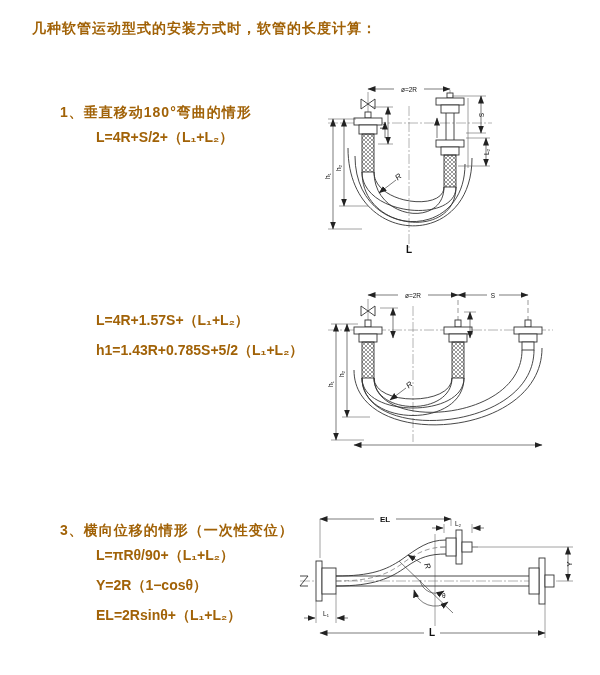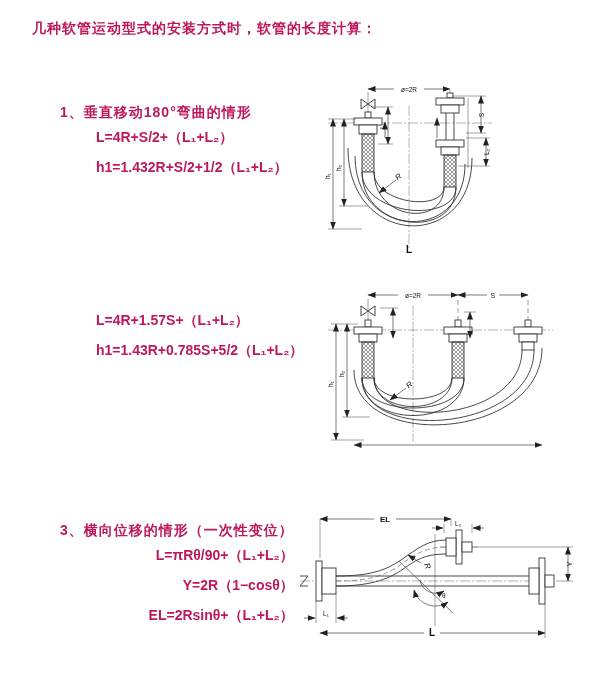--- a/index.html
+++ b/index.html
@@ -2,33 +2,33 @@
 <html><head>
 <meta charset="utf-8">
 <style>
   html,body{margin:0;padding:0;}
   body{background:#ffffff;}
   .page{
     position:relative;
     width:600px;height:675px;
     background:#ffffff;
     font-family:"Liberation Sans","DejaVu Sans",sans-serif;
-    color:#be185d;
+    color:#a16207;
     overflow:hidden;
   }
   .title{
     position:absolute;left:32px;top:20px;
     font-size:14px;font-weight:bold;letter-spacing:1px;
   }
   .sec{position:absolute;left:60px;}
   .sec .h{font-size:14px;font-weight:bold;letter-spacing:1px;white-space:nowrap;}
   .sec .fm{margin-left:36px;font-size:14px;font-weight:bold;line-height:30px;white-space:nowrap;}
   .sec1{top:104px;}
   .sec2{top:305px;}
-  .sec3{top:522px;text-align:right;}
+  .sec3{top:522px;}
   .diag{position:absolute;}
   .d1{left:300px;top:76px;}
   .d2{left:298px;top:282px;}
   .d3{left:296px;top:506px;}
   svg .obj{stroke:#333;stroke-width:0.9;fill:none;}
   svg .objf{stroke:#333;stroke-width:0.9;fill:#ffffff;}
   svg .braid{stroke:#333;stroke-width:0.9;fill:url(#braid);}
   svg .dim{stroke:#444;stroke-width:0.7;fill:none;}
   svg .ext{stroke:#555;stroke-width:0.55;fill:none;}
   svg .cl{stroke:#777;stroke-width:0.55;fill:none;stroke-dasharray:10 2 2 2;}
@@ -53,21 +53,20 @@
         <path d="M0,4 L4,0 M0,0 L4,4" stroke="#555" stroke-width="0.6"></path>
       </pattern>
     </defs>
   </svg>
 
   <div class="title">几种软管运动型式的安装方式时，软管的长度计算：</div>
 
   <div class="sec sec1">
     <div class="h">1、垂直移动180°弯曲的情形</div>
     <div class="fm">L=4R+S/2+（L₁+L₂）</div>
-    <div class="fm">h1=1.432R+S/2+1/2（L₁+L₂）</div>
   </div>
 
   <svg class="diag d1" width="260" height="180" viewBox="0 0 260 180">
 
     <g>
       <line class="cl" x1="109" y1="30" x2="109" y2="174"></line>
       <line class="cl" x1="28" y1="47" x2="192" y2="47"></line>
       <line class="ext" x1="68" y1="16" x2="68" y2="40"></line>
       <line class="ext" x1="150" y1="14" x2="150" y2="22"></line>
     </g>

